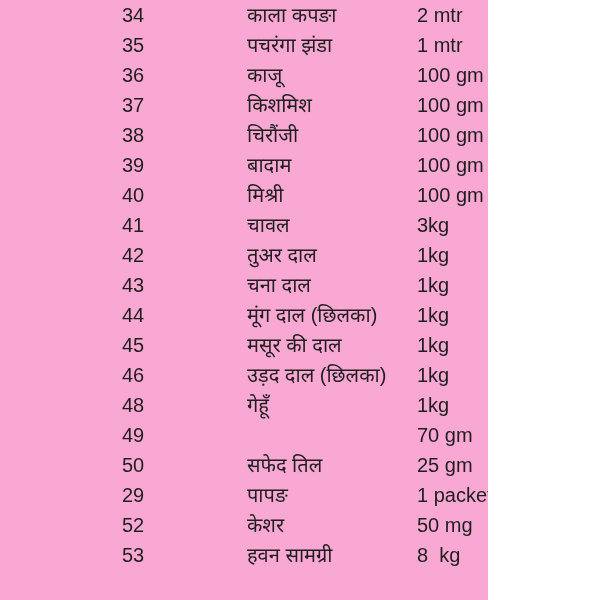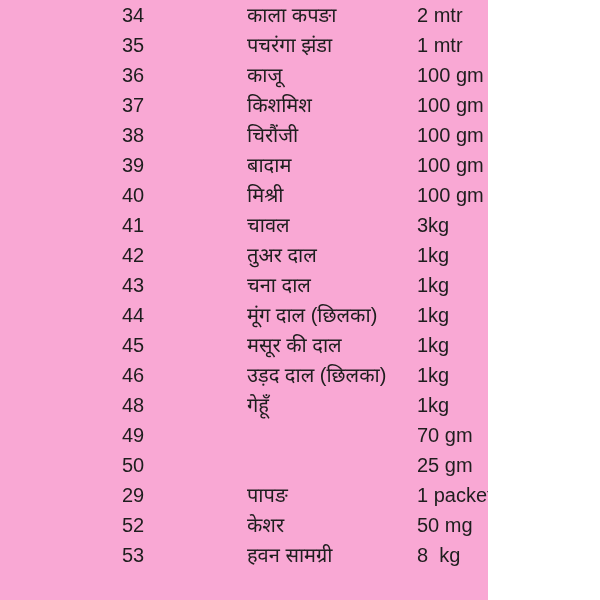--- a/index.html
+++ b/index.html
@@ -125,20 +125,21 @@
     <span class="cell qty">1kg</span>
   </div>
 
   <div class="row">
     <span class="cell sn">49</span>
     <span class="cell qty">70 gm</span>
   </div>
 
   <div class="row">
     <span class="cell sn">50</span>
+    <span class="cell item">सफेद तिल</span>
     <span class="cell qty">25 gm</span>
   </div>
 
   <div class="row">
     <span class="cell sn">29</span>
     <span class="cell item">पापङ</span>
     <span class="cell qty">1 packet</span>
   </div>
 
   <div class="row">

